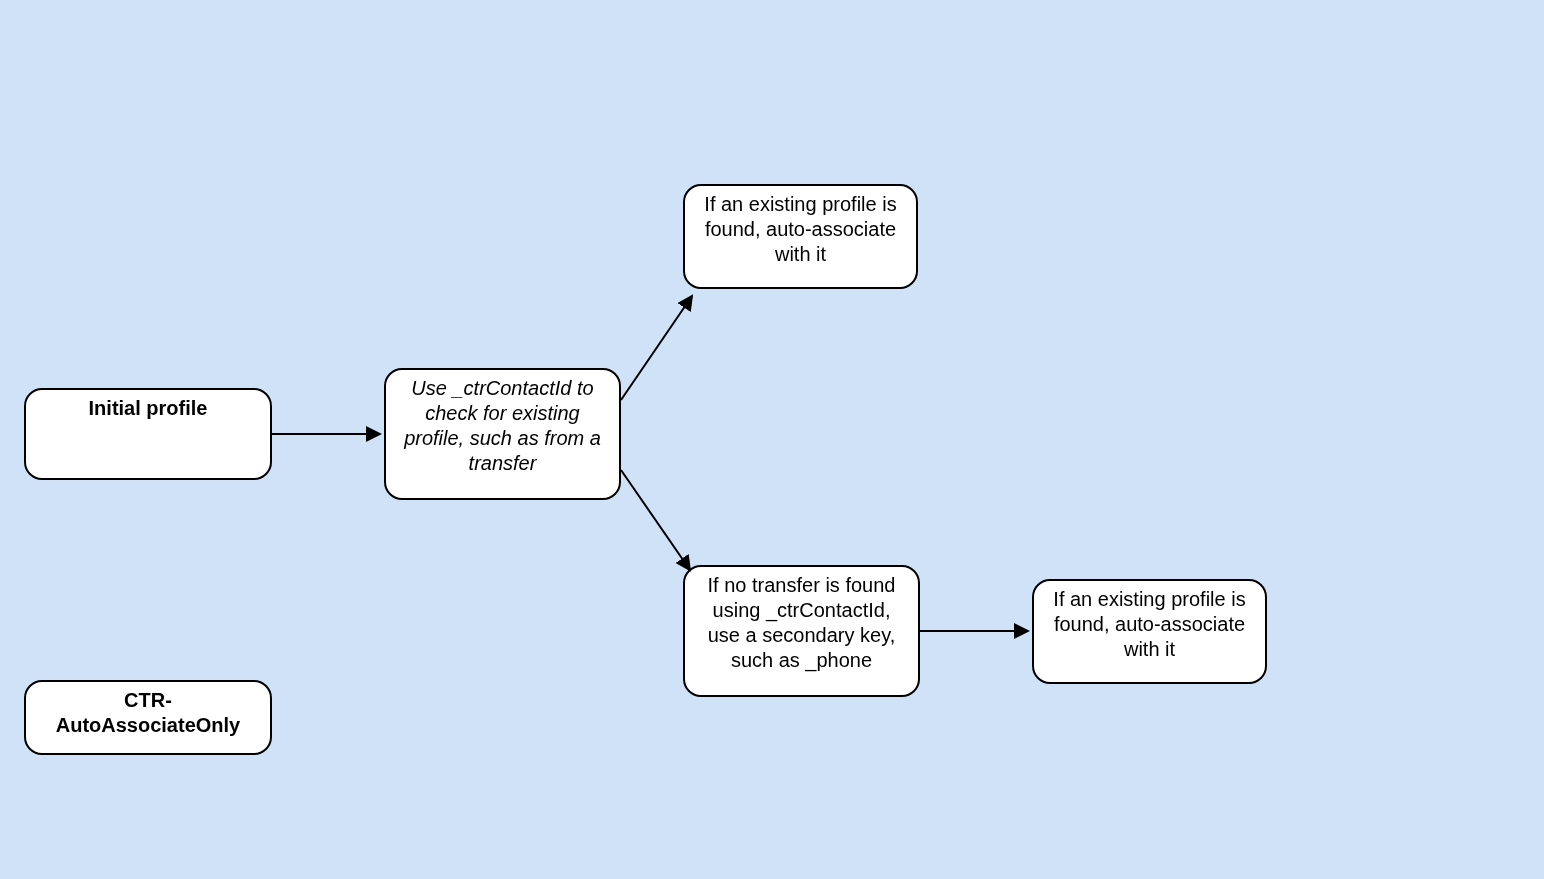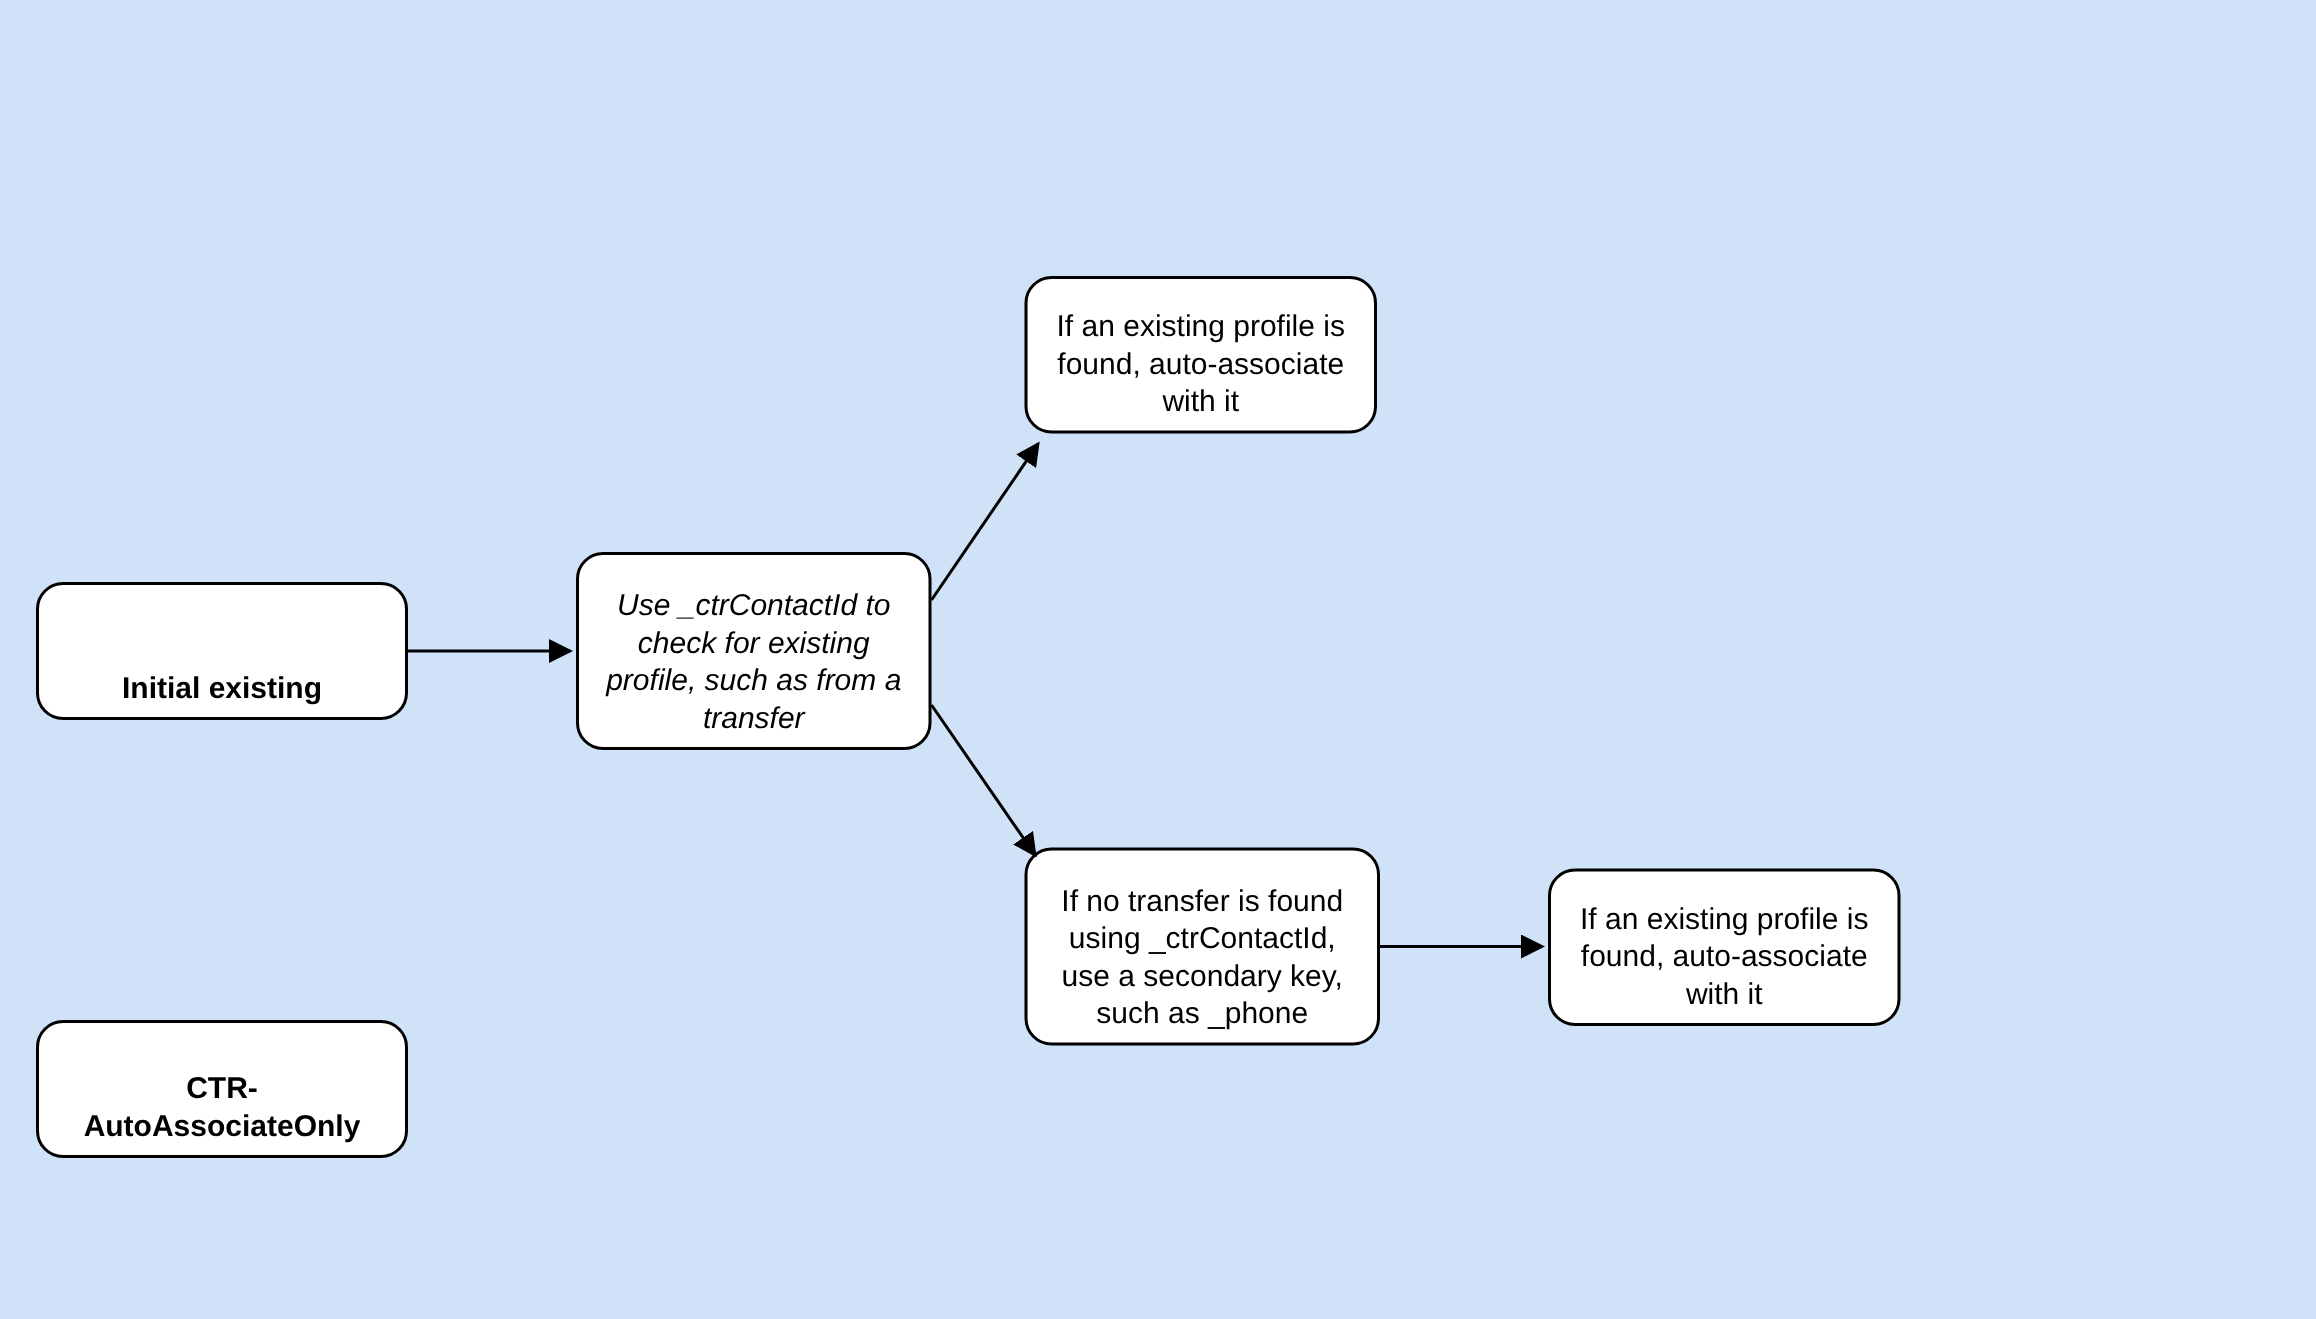--- a/index.html
+++ b/index.html
@@ -16,21 +16,21 @@
     position: relative;
     width: 1544px;
     height: 879px;
   }
   .node {
     position: absolute;
     background: #ffffff;
     border: 2px solid #000;
     border-radius: 18px;
     display: flex;
-    align-items: flex-end;
+    align-items: flex-start;
     justify-content: center;
     text-align: center;
     padding: 6px 10px;
     box-sizing: border-box;
     line-height: 1.25;
   }
   .bold { font-weight: 700; }
   svg.edges {
     position: absolute;
     left: 0;
@@ -39,40 +39,40 @@
     height: 879px;
     pointer-events: none;
   }
 </style>
 </head>
 <body>
 
 <div class="canvas">
 
   <div class="node bold" style="left:24px; top:388px; width:248px; height:92px;">
-    <span>Initial existing</span>
+    <span>Initial profile</span>
   </div>
 
   <div class="node" style="left:384px; top:368px; width:237px; height:132px;font-style:italic;">
     <span>Use _ctrContactId to check for existing profile, such as from a transfer</span>
   </div>
 
   <div class="node" style="left:683px; top:184px; width:235px; height:105px;">
     <span>If an existing profile is found, auto-associate with it</span>
   </div>
 
   <div class="node" style="left:683px; top:565px; width:237px; height:132px;">
     <span>If no transfer is found using _ctrContactId, use a secondary key, such as _phone</span>
   </div>
 
   <div class="node" style="left:1032px; top:579px; width:235px; height:105px;">
     <span>If an existing profile is found, auto-associate with it</span>
   </div>
 
-  <div class="node bold" style="left:24px; top:680px; width:248px; height:92px;">
+  <div class="node bold" style="left:24px; top:680px; width:248px; height:75px;">
     <span>CTR-AutoAssociateOnly</span>
   </div>
 
   <svg class="edges">
     <defs>
       <marker id="arrowhead" markerWidth="8" markerHeight="8" refX="7" refY="4" orient="auto" markerUnits="strokeWidth">
         <path d="M0,0 L8,4 L0,8 Z" fill="#000"></path>
       </marker>
     </defs>
 

